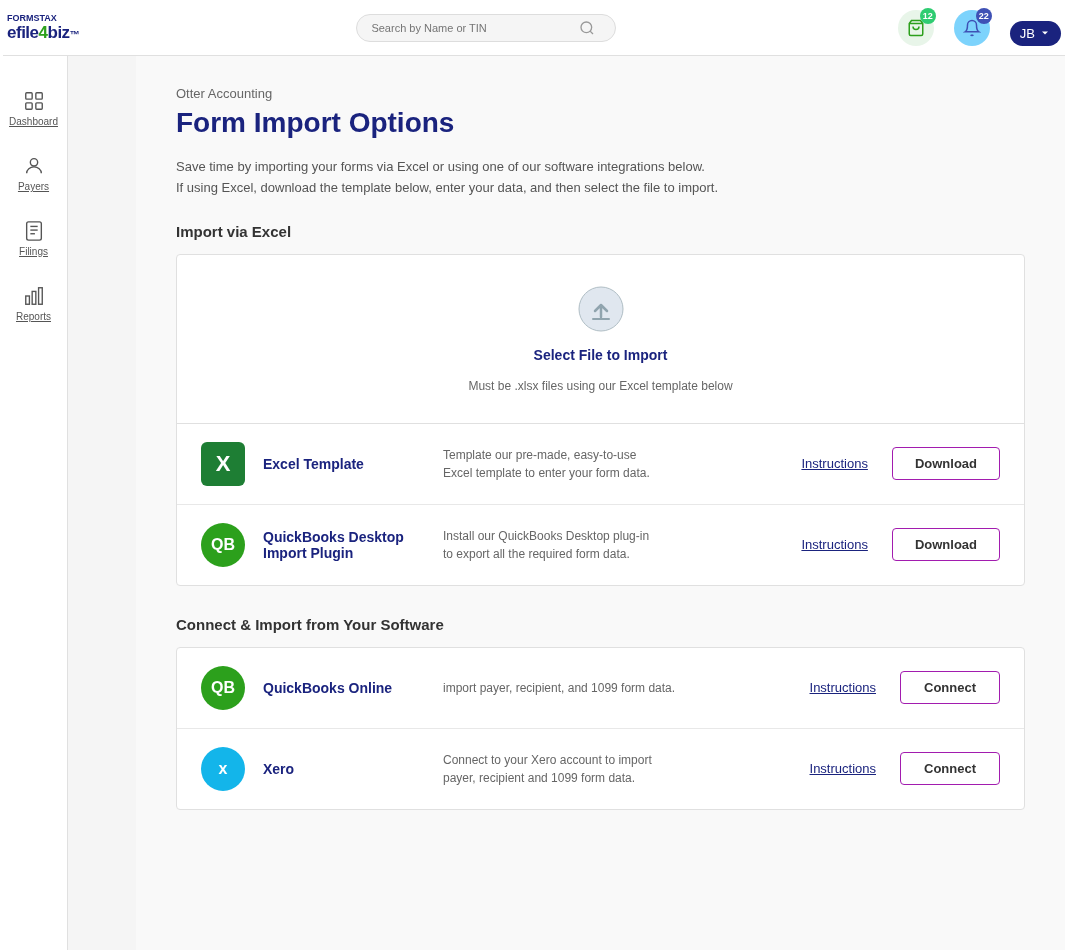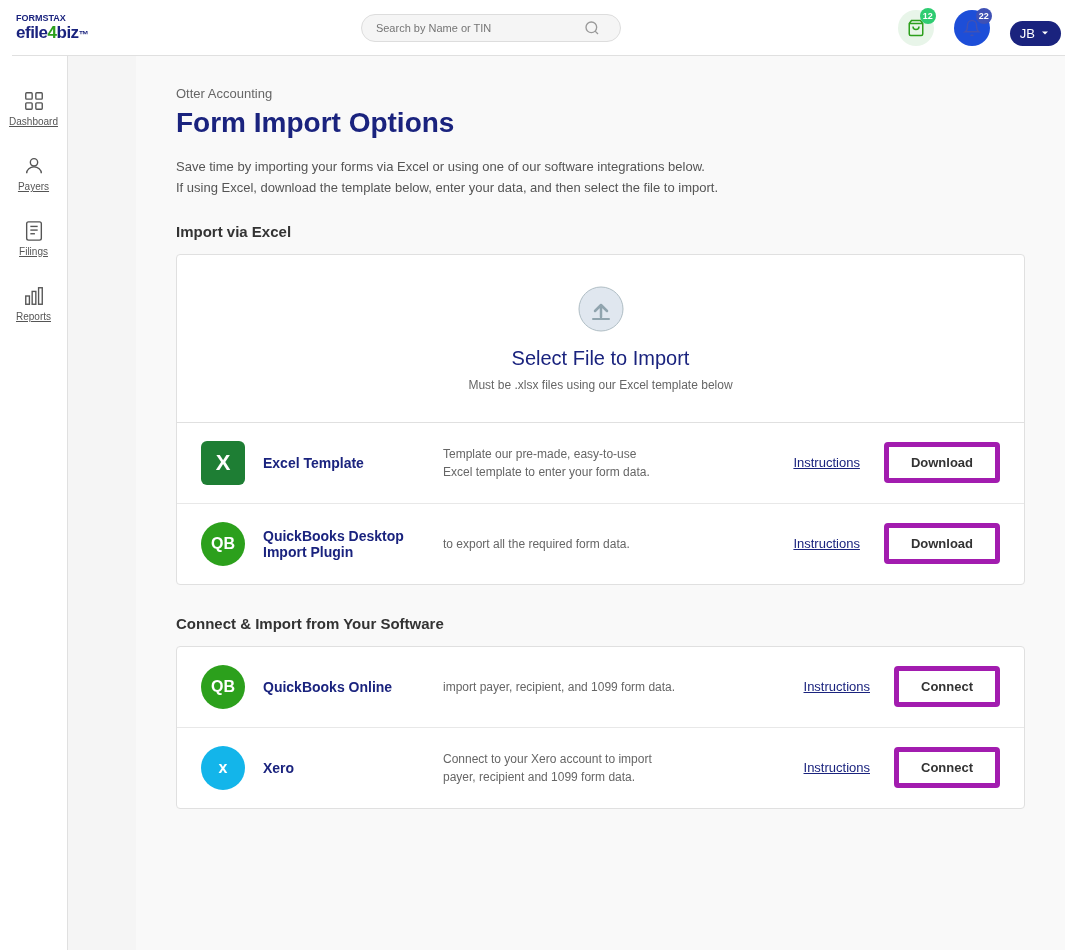--- a/index.html
+++ b/index.html
@@ -29,21 +29,21 @@
       font-size: 11px;
       gap: 4px;
       text-decoration: underline;
     }
     .sidebar-item svg { width: 22px; height: 22px; }
     .sidebar-item-label { font-size: 10px; color: #555; text-align: center; }
 
     
     .topnav {
       position: fixed;
-      top: 0; left: 12px; right: 0;
+      top: 0; left: 3px; right: 0;
       height: 56px;
       background: #fff;
       border-bottom: 1px solid #e0e0e0;
       display: flex;
       align-items: center;
       padding: 0 4px;
       z-index: 100;
     }
     .logo-area {
       display: flex;
@@ -83,21 +83,21 @@
       width: 36px;
       height: 36px;
       border-radius: 50%;
       border: none;
       cursor: pointer;
       display: flex;
       align-items: center;
       justify-content: center;
     }
     .cart-btn { background: #e8f5e9; color: #2ecc71; }
-    .bell-btn { background: #1d4ed8; color: #3f51b5; }
+    .bell-btn { background: #7dd3fc; color: #3f51b5; }
     .badge {
       position: absolute;
       top: -2px; right: -2px;
       background: #2ecc71;
       color: white;
       font-size: 9px;
       width: 16px; height: 16px;
       border-radius: 50%;
       display: flex;
       align-items: center;
@@ -164,24 +164,24 @@
       justify-content: center;
       padding: 30px;
       border-bottom: 1px solid #e0e0e0;
       cursor: pointer;
     }
     .upload-icon {
       color: #90a4ae;
       margin-bottom: 10px;
     }
     .upload-title {
-      font-size: 20px;
+      font-size: 14px;
       color: #1a237e;
-      font-weight: 400;
-      margin-bottom: 8px;
+      font-weight: 700;
+      margin-bottom: 16px;
     }
     .upload-sub {
       font-size: 12px;
       color: #666;
     }
     .row-item {
       display: flex;
       align-items: center;
       padding: 18px 24px;
       border-bottom: 1px solid #e8e8e8;
@@ -214,21 +214,21 @@
     .instructions-link {
       color: #1a237e;
       font-size: 13px;
       text-decoration: underline;
       cursor: pointer;
       margin-right: 24px;
       white-space: nowrap;
     }
     .action-btn {
       background: #fff;
-      border: 5px solid #a21caf;
+      border: 1px solid #a21caf;
       border-radius: 4px;
       padding: 8px 22px;
       font-size: 13px;
       font-weight: 600;
       color: #333;
       cursor: pointer;
       white-space: nowrap;
       min-width: 100px;
     }
 
@@ -376,20 +376,21 @@
       <button class="action-btn">Download</button>
     </div>
 
     <div class="row-item">
       <div class="qb-icon" style="margin-right:18px; flex-shrink:0;">QB</div>
       <div style="min-width:180px;">
         <div style="font-size:14px; font-weight:bold; color:#1a237e;">QuickBooks Desktop</div>
         <div style="font-size:14px; font-weight:bold; color:#1a237e;">Import Plugin</div>
       </div>
       <div class="row-desc">
+        <div>Install our QuickBooks Desktop plug-in</div>
         <div>to export all the required form data.</div>
       </div>
       <a class="instructions-link">Instructions</a>
       <button class="action-btn">Download</button>
     </div>
   </div>
 
   <div class="section-title">Connect &amp; Import from Your Software</div>
   <div class="card">
 

